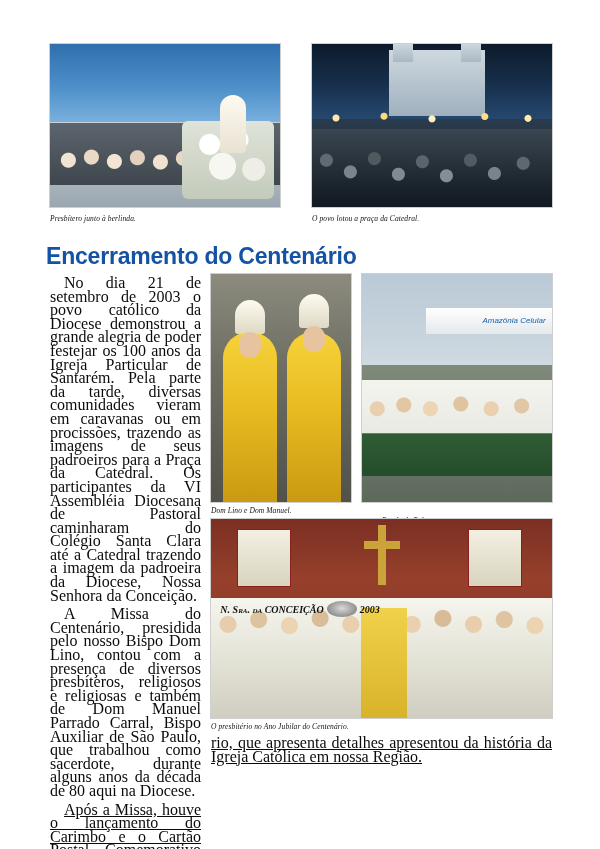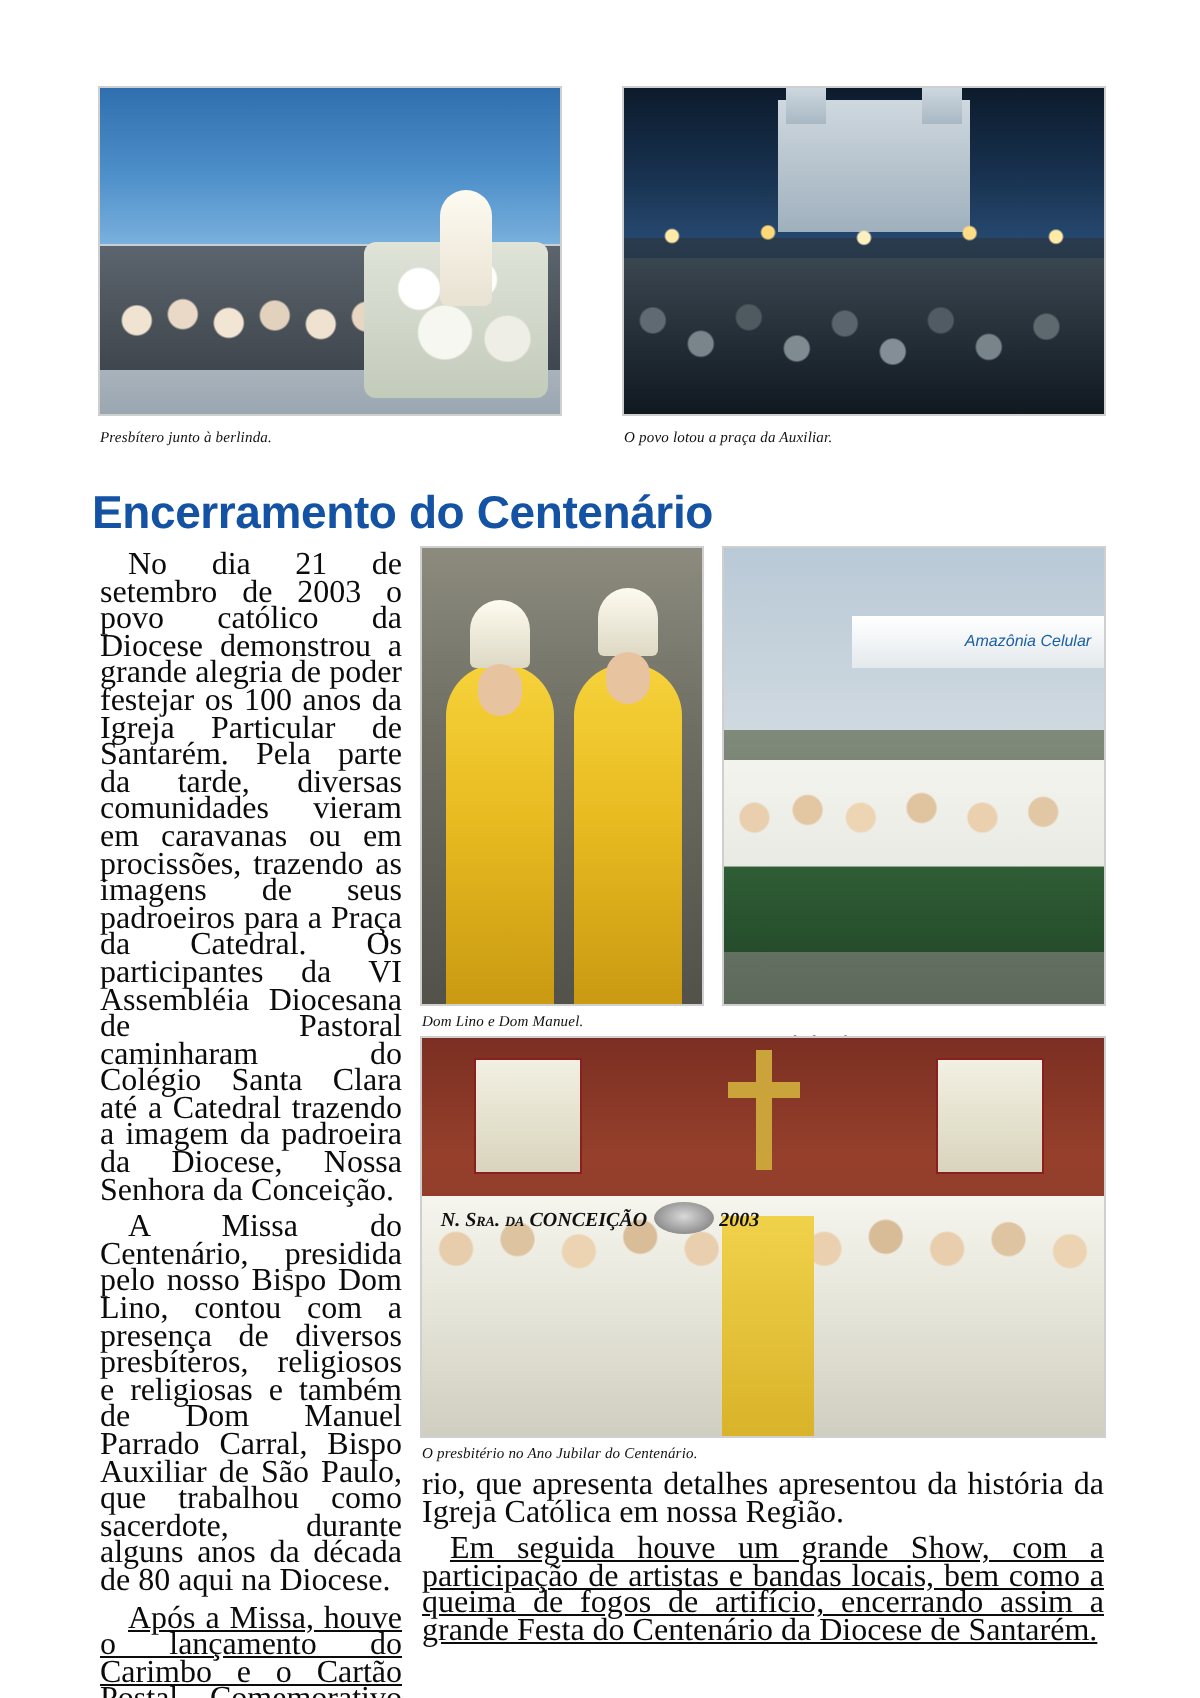--- a/index.html
+++ b/index.html
@@ -247,21 +247,21 @@
   <div class="photo" id="photo-praca-catedral">
     <div class="sky"></div>
     <div class="ground"></div>
     <div class="church">
       <div class="tower-l"></div>
       <div class="tower-r"></div>
     </div>
     <div class="lights"></div>
     <div class="crowd"></div>
   </div>
-  <div class="caption" style="left:312px;top:214px;width:240px;">O povo lotou a praça da Auxiliar.</div>
+  <div class="caption" style="left:312px;top:214px;width:240px;">O povo lotou a praça da Catedral.</div>
 
   <h1 id="headline">Encerramento do Centenário</h1>
 
   <div class="col" id="col-left">
     <p>No dia 21 de setembro de 2003 o povo católico da Diocese demonstrou a grande alegria de poder festejar os 100 anos da Igreja Particular de Santarém. Pela parte da tarde, diversas comunidades vieram em caravanas ou em procissões, trazendo as imagens de seus padroeiros para a Praça da Catedral. Os participantes da VI Assembléia Diocesana de Pastoral caminharam do Colégio Santa Clara até a Catedral trazendo a imagem da padroeira da Diocese, Nossa Senhora da Conceição.</p>
     <p>A Missa do Centenário, presidida pelo nosso Bispo Dom Lino, contou com a presença de diversos presbíteros, religiosos e religiosas e também de Dom Manuel Parrado Carral, Bispo Auxiliar de São Paulo, que trabalhou como sacerdote, durante alguns anos da década de 80 aqui na Diocese.</p>
     <p>Após a Missa, houve o lançamento do Carimbo e o Cartão Postal Comemorativo dos Cem Anos da Diocese, uma parceria dos Correios com a Igreja Católica. Dom Lino também apresentou e entregou os primeiros exemplares do Livro do Centená-</p>
   </div>
 
   <div class="photo" id="photo-dom-lino-manuel">
@@ -288,20 +288,19 @@
     <div class="banner-l"></div>
     <div class="cross"></div>
     <div class="banner-r"></div>
     <div class="row"></div>
     <div class="center-robe"></div>
   </div>
   <div class="caption" style="left:211px;top:722px;width:341px;">O presbitério no Ano Jubilar do Centenário.</div>
 
   <div class="col" id="col-bottom">
     <p style="text-indent:0;">rio, que apresenta detalhes apresentou da história da Igreja Católica em nossa Região.</p>
-    <p>Em seguida houve um grande Show, com a participação de artistas e bandas locais, bem como a queima de fogos de artifício, encerrando assim a grande Festa do Centenário da Diocese de Santarém.</p>
   </div>
 
   <div id="footer">
     <span class="sc">N. Sra. da CONCEIÇÃO</span><span class="emblem"></span><span>2003</span>
   </div>
 
 </div>
 
 </body></html>

